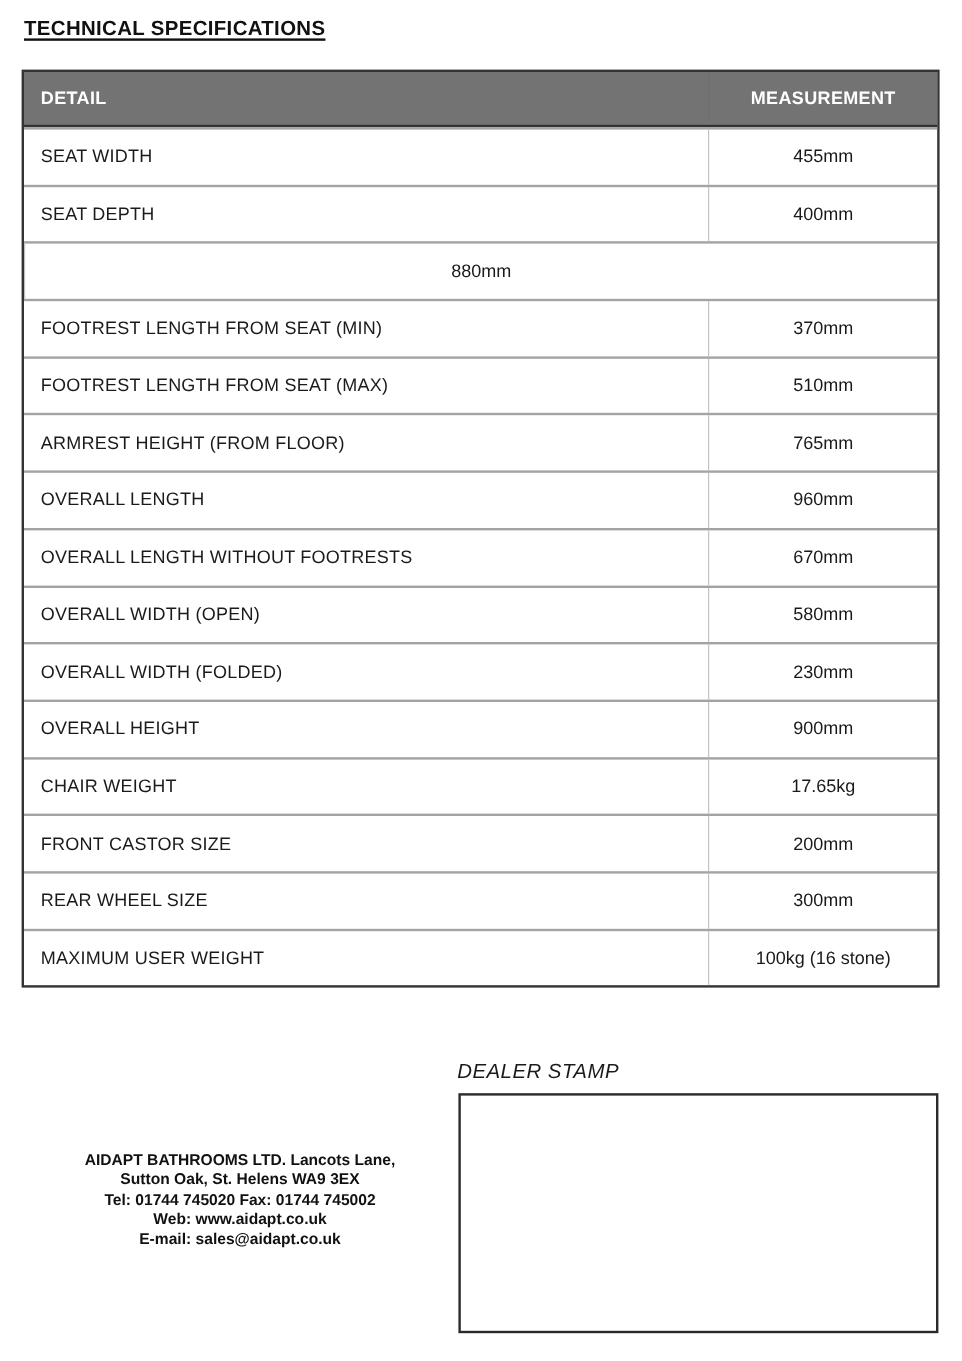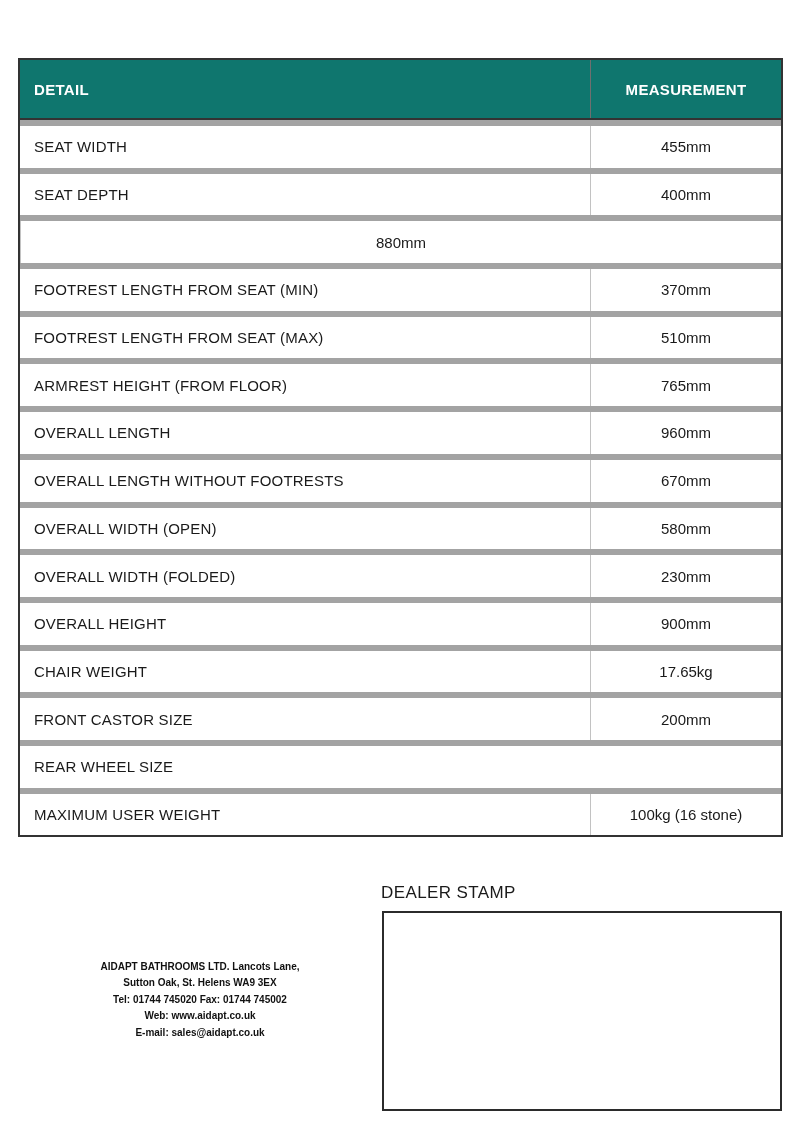--- a/index.html
+++ b/index.html
@@ -33,23 +33,23 @@
     position: absolute;
     left: 18px;
     top: 58px;
     width: 765px;
     box-sizing: border-box;
     border: 2px solid #333333;
     background: #ffffff;
   }
   .t-header {
     display: flex;
-    height: 60px;
-    box-sizing: border-box;
-    background: #0f766e;
+    height: 46px;
+    box-sizing: border-box;
+    background: #737373;
     border-bottom: 2px solid #333333;
   }
   .t-hcell {
     display: flex;
     align-items: center;
     box-sizing: border-box;
     color: #ffffff;
     font-weight: bold;
     font-size: 15px;
     letter-spacing: 0.3px;
@@ -60,21 +60,21 @@
   }
   .t-hcell.right {
     flex: 1;
     justify-content: center;
     border-left: 1px solid #6f6f6f;
   }
   .t-row {
     display: flex;
     height: 47.7px;
     box-sizing: border-box;
-    border-top: 6px solid #a3a3a3;
+    border-top: 2px solid #a3a3a3;
   }
   .t-row:first-of-type {
     border-top: none;
   }
   .t-cell {
     display: flex;
     align-items: center;
     box-sizing: border-box;
     font-size: 15px;
     color: #1a1a1a;
@@ -90,48 +90,50 @@
     border-left: 1px solid #c2c2c2;
   }
   .stamp-label {
     position: absolute;
     left: 381px;
     top: 883px;
     font-size: 17px;
     font-weight: 400;
     letter-spacing: 0.4px;
     color: #1a1a1a;
+    font-style: italic;
   }
   .stamp-box {
     position: absolute;
     left: 382px;
     top: 911px;
     width: 400px;
     height: 200px;
     box-sizing: border-box;
     border: 2px solid #2b2b2b;
     background: #ffffff;
   }
   .address {
     position: absolute;
     left: 30px;
     top: 959px;
     width: 340px;
     text-align: center;
-    font-size: 10px;
+    font-size: 13px;
     font-weight: bold;
     line-height: 16.4px;
     color: #111111;
   }
 </style>
 </head>
 <body>
 
 <div class="page">
 
+  <h1 class="title">TECHNICAL SPECIFICATIONS</h1>
 
   <div class="spec-table">
     <div class="t-header">
       <div class="t-hcell left">DETAIL</div>
       <div class="t-hcell right">MEASUREMENT</div>
     </div>
 
     <div class="t-row">
       <div class="t-cell left">SEAT WIDTH</div>
       <div class="t-cell right">455mm</div>
@@ -178,20 +180,21 @@
     <div class="t-row">
       <div class="t-cell left">CHAIR WEIGHT</div>
       <div class="t-cell right">17.65kg</div>
     </div>
     <div class="t-row">
       <div class="t-cell left">FRONT CASTOR SIZE</div>
       <div class="t-cell right">200mm</div>
     </div>
     <div class="t-row">
       <div class="t-cell left">REAR WHEEL SIZE</div>
+      <div class="t-cell right">300mm</div>
     </div>
     <div class="t-row">
       <div class="t-cell left">MAXIMUM USER WEIGHT</div>
       <div class="t-cell right">100kg (16 stone)</div>
     </div>
   </div>
 
   <div class="stamp-label">DEALER STAMP</div>
   <div class="stamp-box"></div>
 

